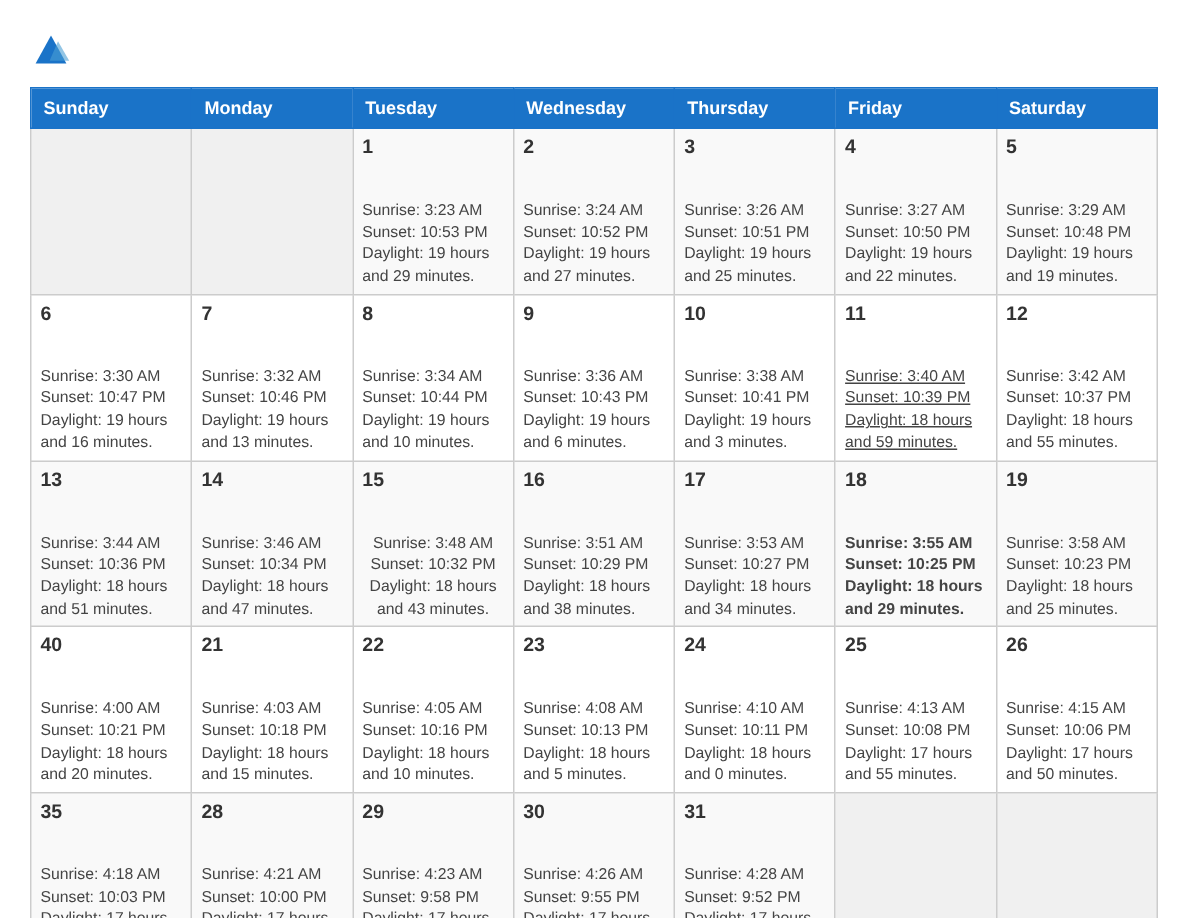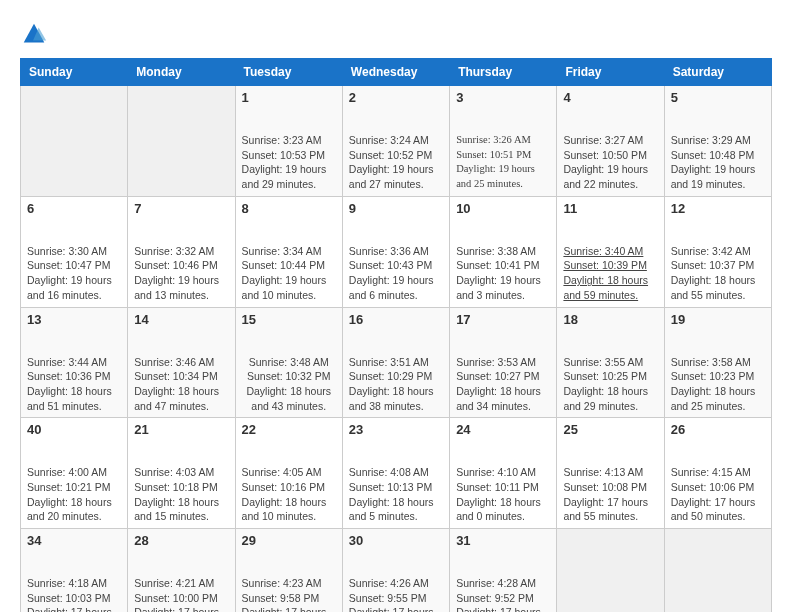--- a/index.html
+++ b/index.html
@@ -136,21 +136,21 @@
         </td>
         <td>
           <span class="day-number">2</span>
           <div class="day-detail" style="white-space: pre-line;">Sunrise: 3:24 AM
 Sunset: 10:52 PM
 Daylight: 19 hours
 and 27 minutes.</div>
         </td>
         <td>
           <span class="day-number">3</span>
-          <div class="day-detail" style="white-space: pre-line; font-family: Liberation Serif, serif;">Sunrise: 3:26 AM
+          <div class="day-detail" style="white-space: pre-line;">Sunrise: 3:26 AM
 Sunset: 10:51 PM
 Daylight: 19 hours
 and 25 minutes.</div>
         </td>
         <td>
           <span class="day-number">4</span>
           <div class="day-detail" style="white-space: pre-line;">Sunrise: 3:27 AM
 Sunset: 10:50 PM
 Daylight: 19 hours
 and 22 minutes.</div>
@@ -245,21 +245,21 @@
         </td>
         <td>
           <span class="day-number">17</span>
           <div class="day-detail" style="white-space: pre-line;">Sunrise: 3:53 AM
 Sunset: 10:27 PM
 Daylight: 18 hours
 and 34 minutes.</div>
         </td>
         <td>
           <span class="day-number">18</span>
-          <div class="day-detail" style="white-space: pre-line;">Sunrise: 3:55 AM
+          <div class="day-detail" style="white-space: pre-line; font-weight: bold;">Sunrise: 3:55 AM
 Sunset: 10:25 PM
 Daylight: 18 hours
 and 29 minutes.</div>
         </td>
         <td>
           <span class="day-number">19</span>
           <div class="day-detail" style="white-space: pre-line;">Sunrise: 3:58 AM
 Sunset: 10:23 PM
 Daylight: 18 hours
 and 25 minutes.</div>
@@ -311,21 +311,21 @@
         <td>
           <span class="day-number">26</span>
           <div class="day-detail" style="white-space: pre-line;">Sunrise: 4:15 AM
 Sunset: 10:06 PM
 Daylight: 17 hours
 and 50 minutes.</div>
         </td>
       </tr>
       <tr>
         <td>
-          <span class="day-number">34</span>
+          <span class="day-number">35</span>
           <div class="day-detail" style="white-space: pre-line;">Sunrise: 4:18 AM
 Sunset: 10:03 PM
 Daylight: 17 hours
 and 45 minutes.</div>
         </td>
         <td>
           <span class="day-number">28</span>
           <div class="day-detail" style="white-space: pre-line;">Sunrise: 4:21 AM
 Sunset: 10:00 PM
 Daylight: 17 hours

